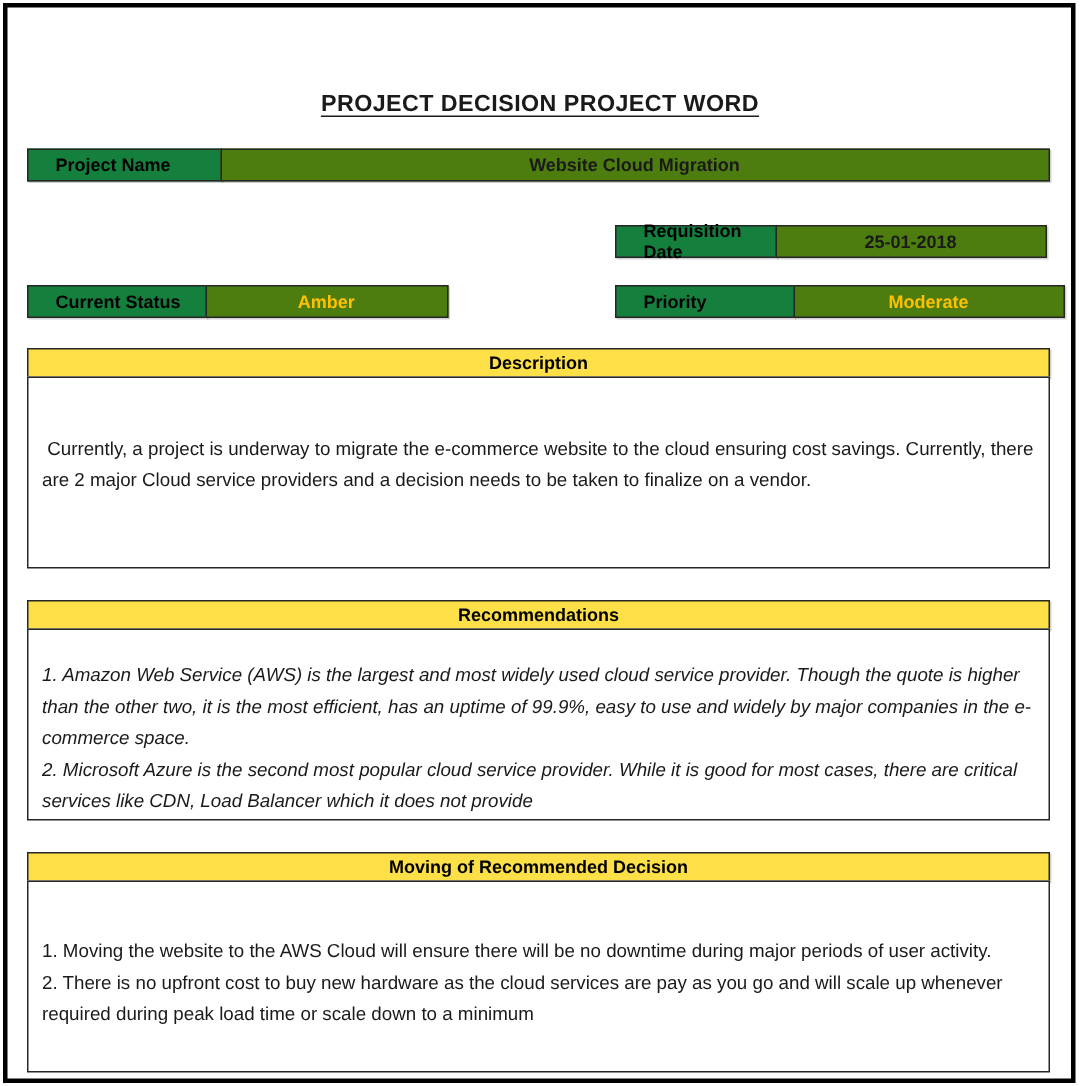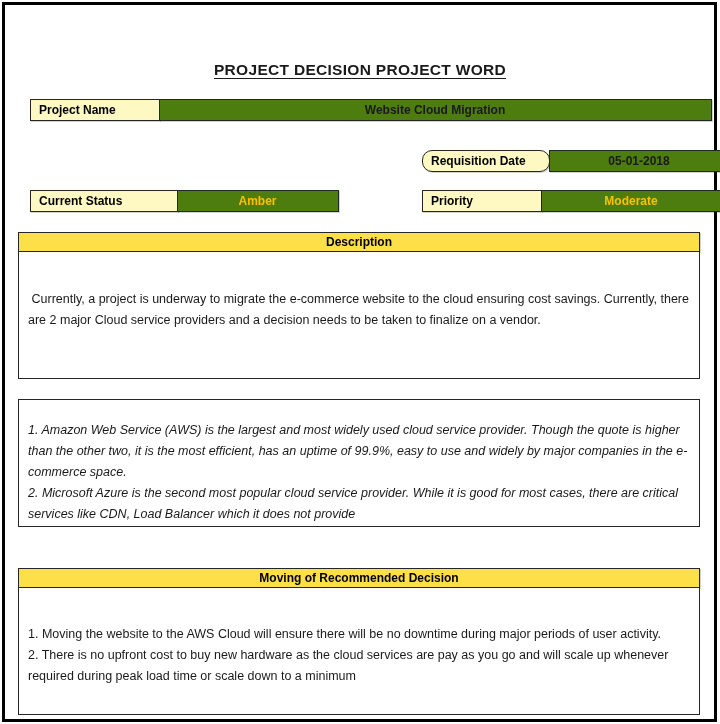--- a/index.html
+++ b/index.html
@@ -36,24 +36,23 @@
     box-sizing: border-box;
     height: 22px;
     display: flex;
     align-items: center;
     font-size: 12px;
     font-weight: bold;
     box-shadow: 1px 1px 0 rgba(0,0,0,0.18);
     background: #4d7c0f;
   }
   .cell.label {
-    background: #fef9c3;
-    padding-left: 8px;
+    background: #15803d;
+    padding-left: 18px;
     color: #000000;
-    margin-left: 12px;
   }
   .cell.value {
     margin-left: -1.5px;
     justify-content: center;
     text-align: center;
     color: #1a1a1a;
   }
   .cell.value.amber { color: #FFC000; }
 
   .section { position: absolute; left: 18px; width: 682px; box-sizing: border-box; }
@@ -94,39 +93,40 @@
   <div class="frame"></div>
 
   <div class="doc-title">PROJECT DECISION PROJECT WORD</div>
 
   <div class="row" style="left:18px; top:99px;">
     <div class="cell label" style="width:130px;">Project Name</div>
     <div class="cell value" style="width:553px;">Website Cloud Migration</div>
   </div>
 
   <div class="row" style="left:410px; top:150px;">
-    <div class="cell label" style="width:128px;border-radius:10px;">Requisition Date</div>
-    <div class="cell value" style="width:181px;">05-01-2018</div>
+    <div class="cell label" style="width:108px;">Requisition Date</div>
+    <div class="cell value" style="width:181px;">25-01-2018</div>
   </div>
 
   <div class="row" style="left:18px; top:190px;">
-    <div class="cell label" style="width:148px;">Current Status</div>
+    <div class="cell label" style="width:120px;">Current Status</div>
     <div class="cell value amber" style="width:162px;">Amber</div>
   </div>
   <div class="row" style="left:410px; top:190px;">
     <div class="cell label" style="width:120px;">Priority</div>
     <div class="cell value amber" style="width:181px;">Moderate</div>
   </div>
 
   <div class="section" style="top:232px;">
     <div class="section-header">Description</div>
     <div class="section-body pt-desc"> Currently, a project is underway to migrate the e-commerce website to the cloud ensuring cost savings. Currently, there are 2 major Cloud service providers and a decision needs to be taken to finalize on a vendor.</div>
   </div>
 
   <div class="section" style="top:400px;">
+    <div class="section-header">Recommendations</div>
     <div class="section-body pt-reco">1. Amazon Web Service (AWS) is the largest and most widely used cloud service provider. Though the quote is higher than the other two, it is the most efficient, has an uptime of 99.9%, easy to use and widely by major companies in the e-commerce space.
 2. Microsoft Azure is the second most popular cloud service provider. While it is good for most cases, there are critical services like CDN, Load Balancer which it does not provide</div>
   </div>
 
   <div class="section" style="top:568px;">
     <div class="section-header">Moving of Recommended Decision</div>
     <div class="section-body pt-eff">1. Moving the website to the AWS Cloud will ensure there will be no downtime during major periods of user activity.
 2. There is no upfront cost to buy new hardware as the cloud services are pay as you go and will scale up whenever required during peak load time or scale down to a minimum</div>
   </div>
 </div>

